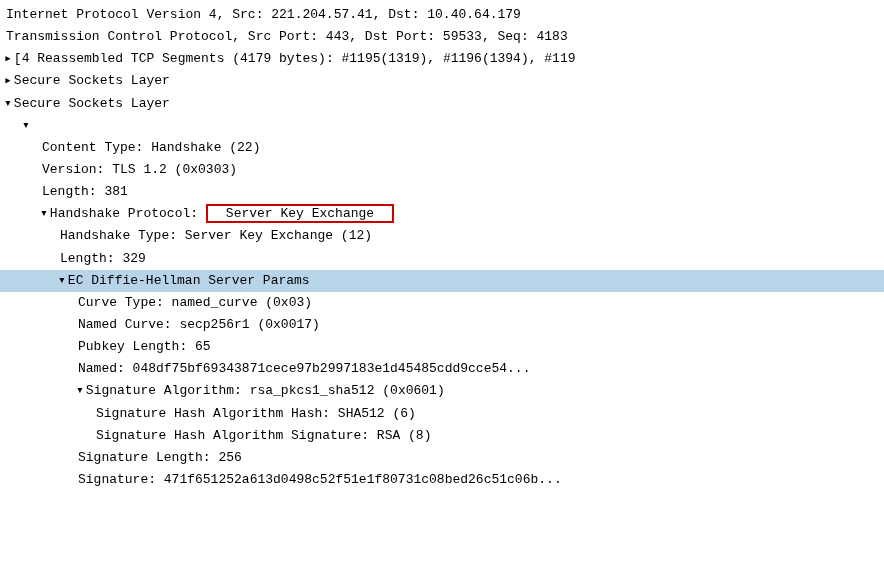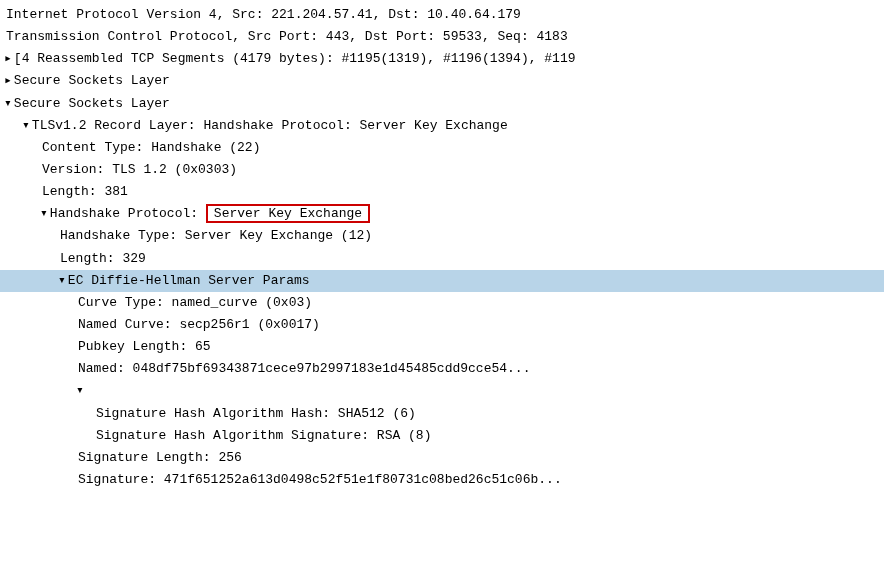--- a/index.html
+++ b/index.html
@@ -47,21 +47,21 @@
       color: #000;
     }
 
     .tree-line .content {
       display: inline;
     }
 
     .server-key-exchange-box {
       display: inline;
       border: 2px solid #cc0000;
-      padding: 0 6px;
+      padding: 0 18px;
       color: #000;
     }
   </style>
 </head>
 <body>
 
 <div class="tree-container">
 <div class="tree-line">
       <span class="indent" style="width: 0px;"></span>
       <span class="arrow">  </span>
@@ -83,21 +83,20 @@
       <span class="content">Secure Sockets Layer</span>
     </div>
     <div class="tree-line">
       <span class="indent" style="width: 0px;"></span>
       <span class="arrow">▾ </span>
       <span class="content">Secure Sockets Layer</span>
     </div>
     <div class="tree-line">
       <span class="indent" style="width: 18px;"></span>
       <span class="arrow">▾ </span>
-      <span class="content">TLSv1.2 Record Layer: Handshake Protocol: Server Key Exchange</span>
     </div>
     <div class="tree-line">
       <span class="indent" style="width: 36px;"></span>
       <span class="arrow">  </span>
       <span class="content">Content Type: Handshake (22)</span>
     </div>
     <div class="tree-line">
       <span class="indent" style="width: 36px;"></span>
       <span class="arrow">  </span>
       <span class="content">Version: TLS 1.2 (0x0303)</span>
@@ -143,20 +142,21 @@
       <span class="content">Pubkey Length: 65</span>
     </div>
     <div class="tree-line">
       <span class="indent" style="width: 72px;"></span>
       <span class="arrow">  </span>
       <span class="content">Named: 048df75bf69343871cece97b2997183e1d45485cdd9cce54...</span>
     </div>
     <div class="tree-line">
       <span class="indent" style="width: 72px;"></span>
       <span class="arrow">▾ </span>
+      <span class="content">Signature Algorithm: rsa_pkcs1_sha512 (0x0601)</span>
     </div>
     <div class="tree-line">
       <span class="indent" style="width: 90px;"></span>
       <span class="arrow">  </span>
       <span class="content">Signature Hash Algorithm Hash: SHA512 (6)</span>
     </div>
     <div class="tree-line">
       <span class="indent" style="width: 90px;"></span>
       <span class="arrow">  </span>
       <span class="content">Signature Hash Algorithm Signature: RSA (8)</span>

